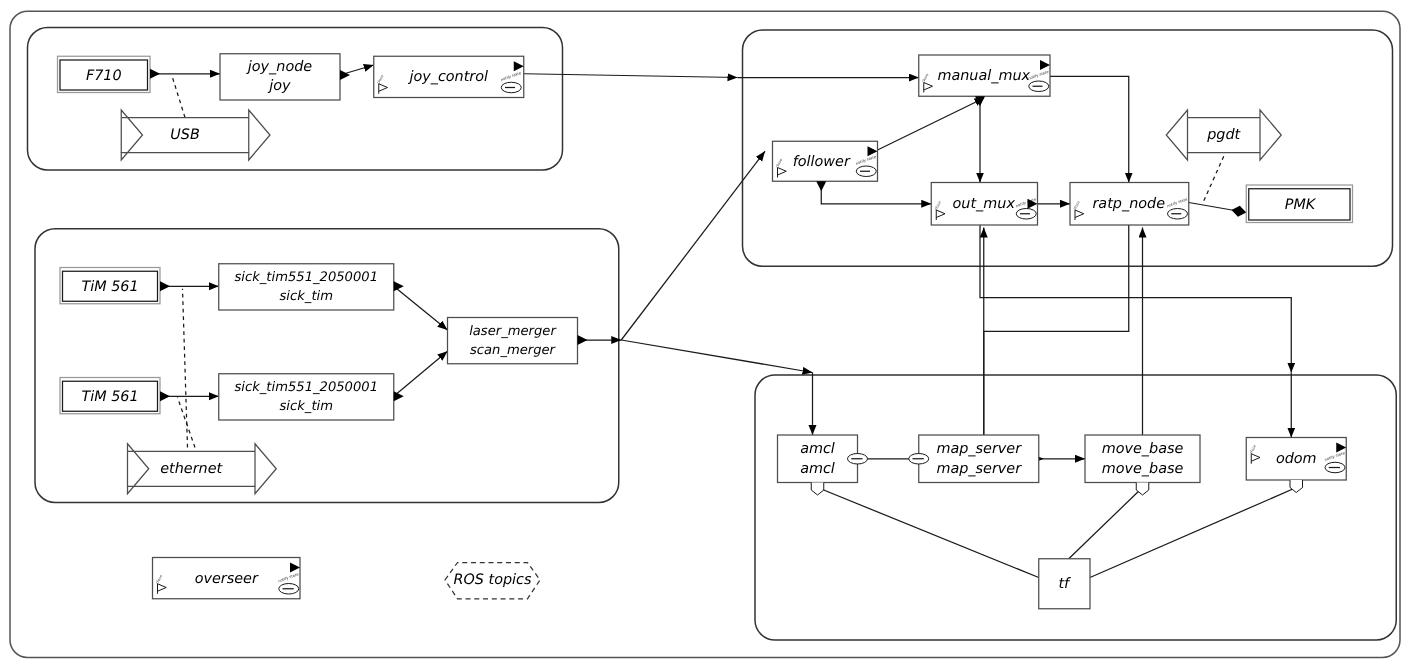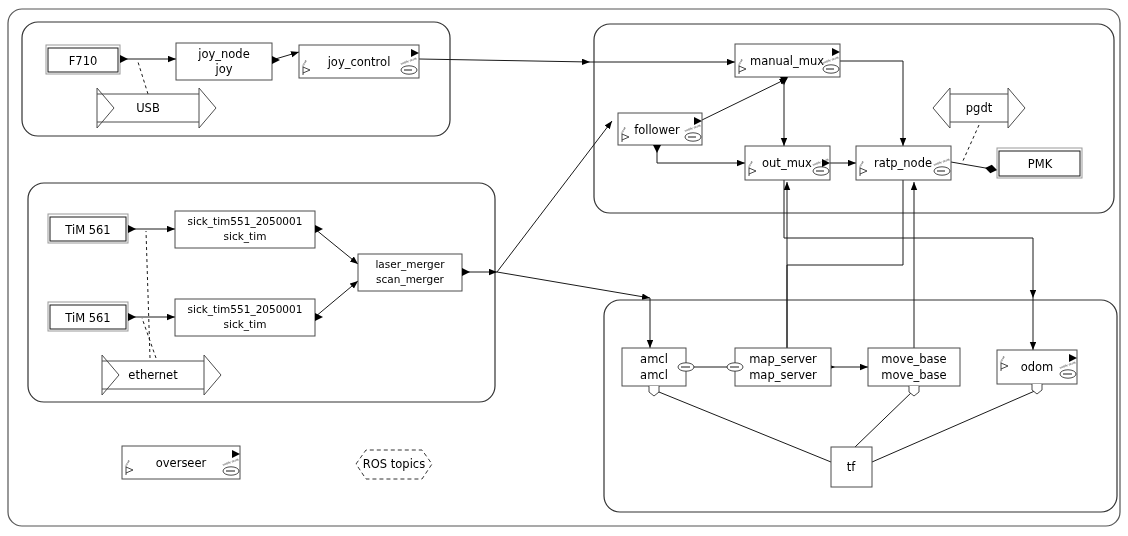--- a/index.html
+++ b/index.html
@@ -1,17 +1,17 @@
 <!DOCTYPE html>
 <html><head>
 <meta charset="utf-8">
 <style>
   html,body{margin:0;padding:0;background:#ffffff;}
   body{font-family:"DejaVu Sans","Liberation Sans",sans-serif;}
-  #stage{position:relative;width:1128px;height:536px;background:#fff;overflow:hidden;}
+  #stage{position:relative;width:1128px;height:536px;background:#fff;overflow:hidden;font-style:italic;}
   svg#diagram{position:absolute;left:0;top:0;width:1128px;height:536px;}
   .lbl{font-family:"DejaVu Sans","Liberation Sans",sans-serif;font-size:11.5px;fill:#000;text-anchor:middle;dominant-baseline:middle;}
   .lbl-sm{font-size:10.5px;}
   .lbl-tiny{font-family:"DejaVu Sans","Liberation Sans",sans-serif;font-size:3px;fill:#333;text-anchor:middle;}
   .nodebox{fill:#ffffff;stroke:#4d4d4d;stroke-width:1;}
   .hwbox-outer{fill:#ffffff;stroke:#999999;stroke-width:1;}
   .hwbox-inner{fill:#ffffff;stroke:#1a1a1a;stroke-width:1;}
   .group{fill:none;stroke:#333333;stroke-width:1.2;}
   .frame{fill:none;stroke:#555555;stroke-width:1.2;}
   .edge{fill:none;stroke:#1a1a1a;stroke-width:1;}

